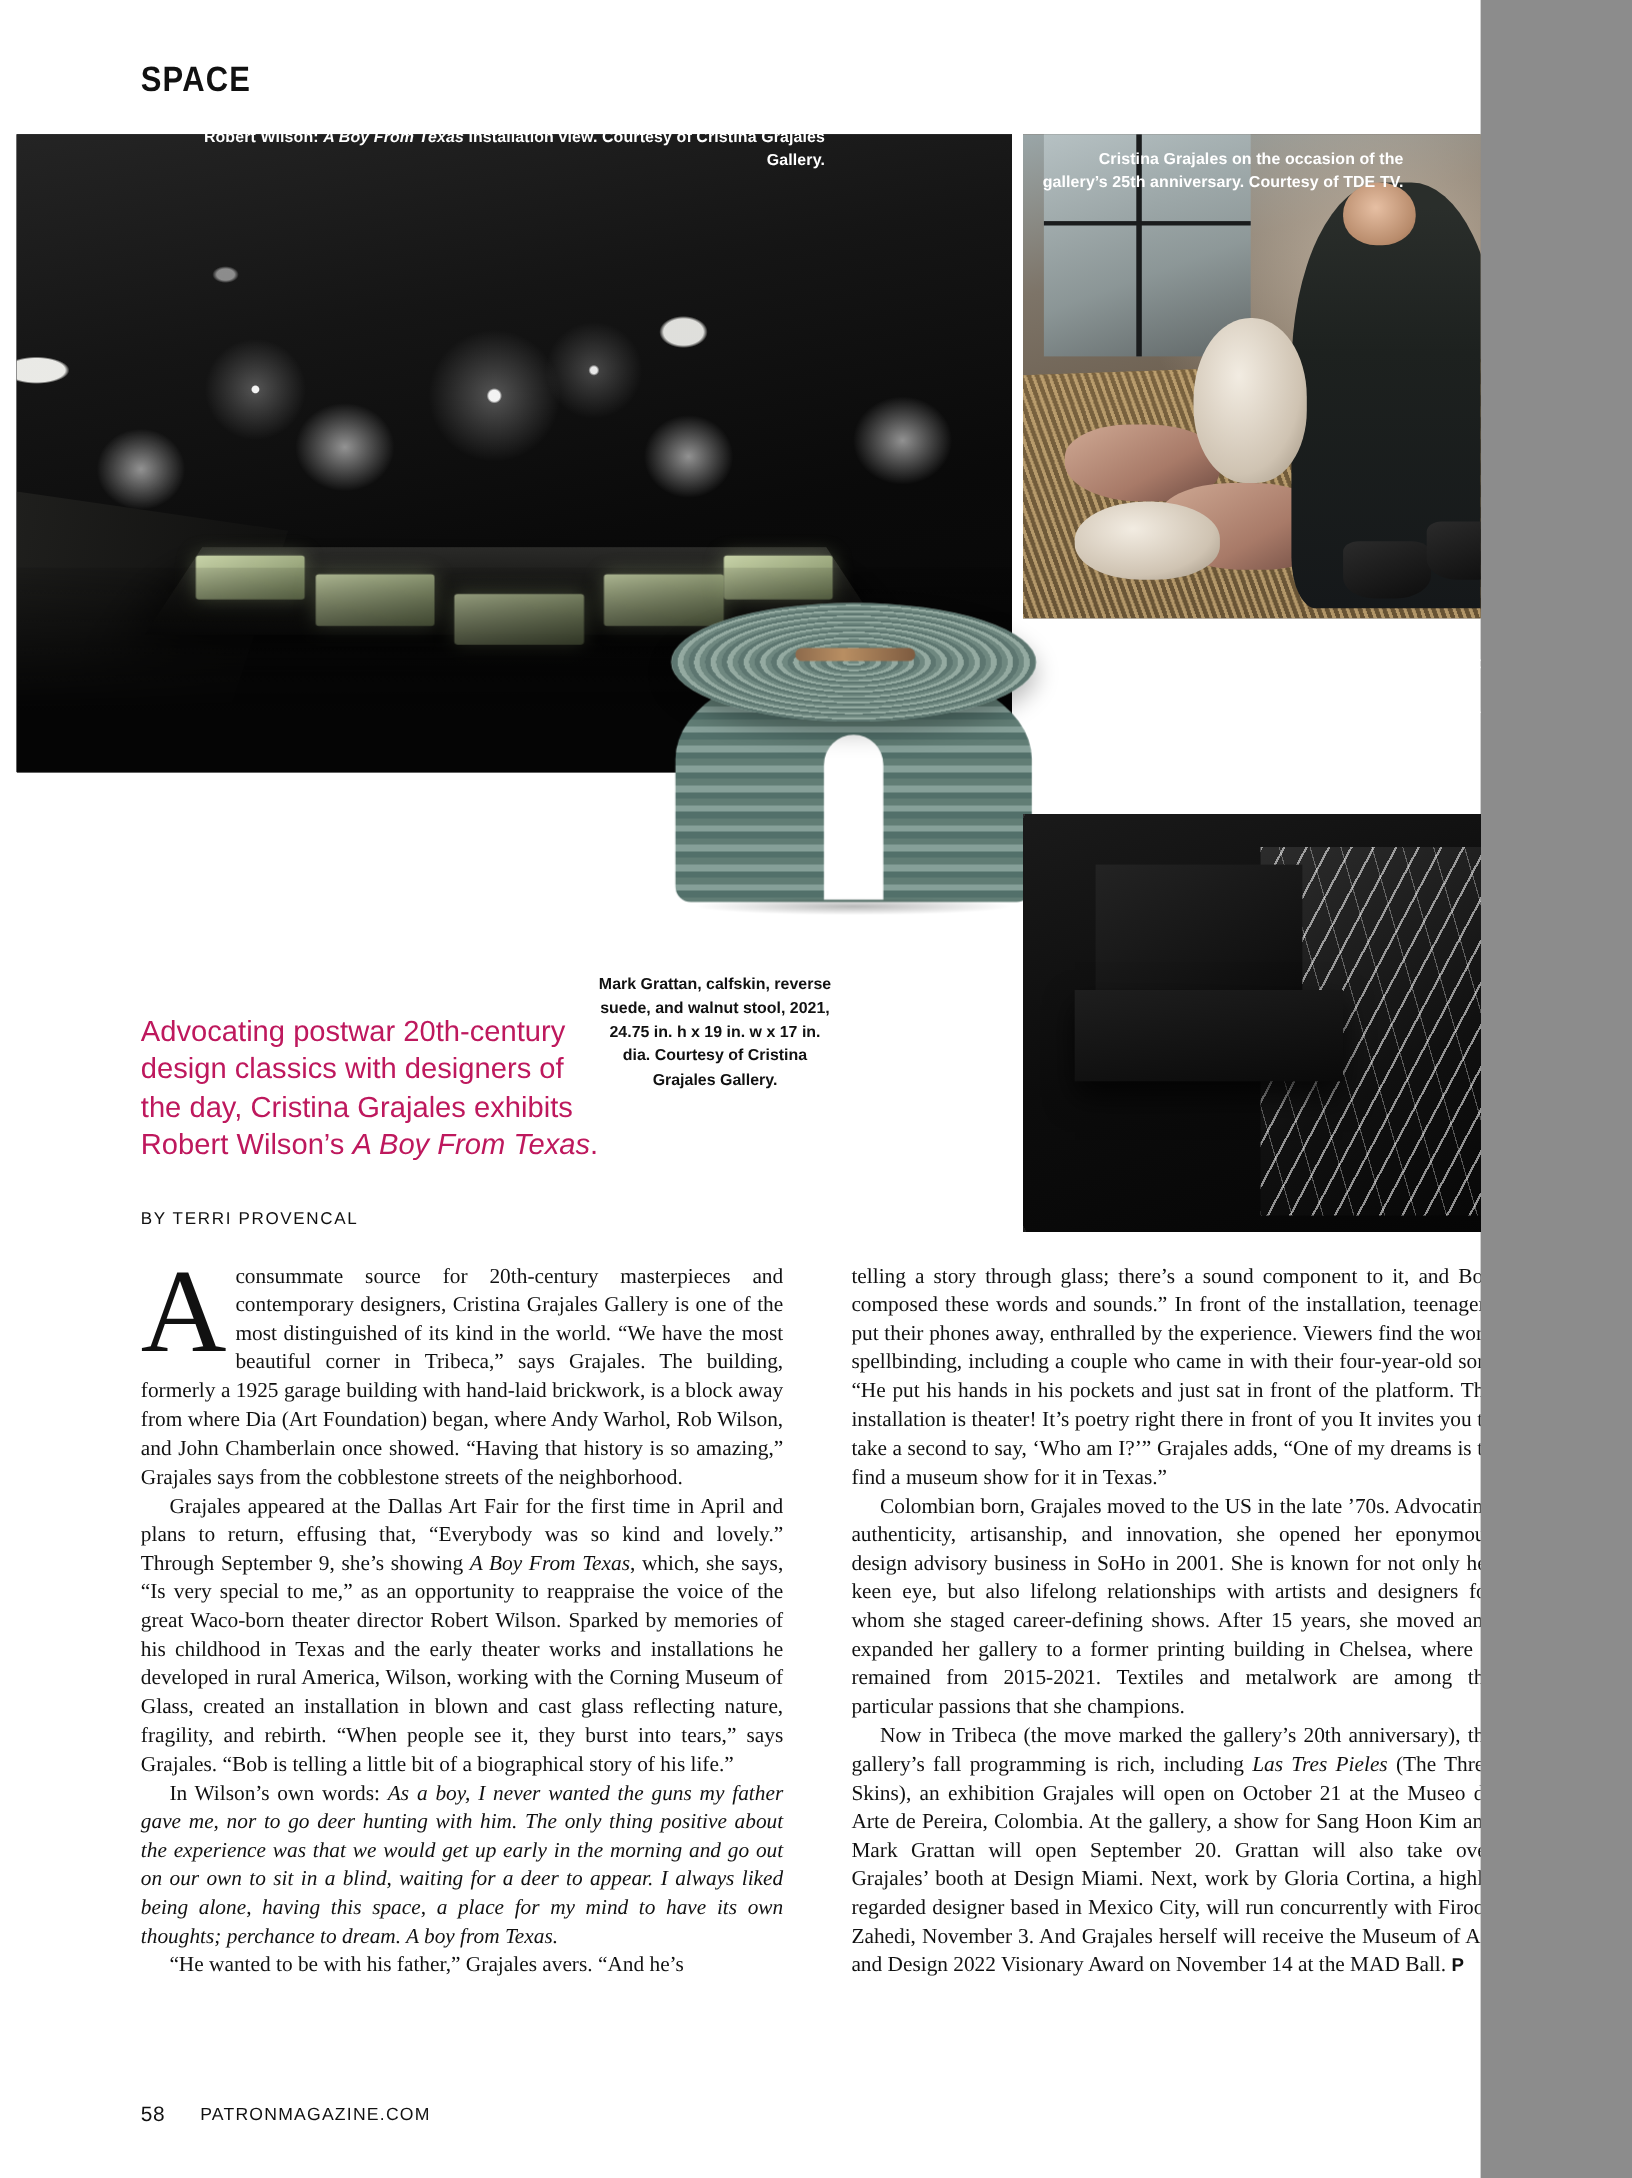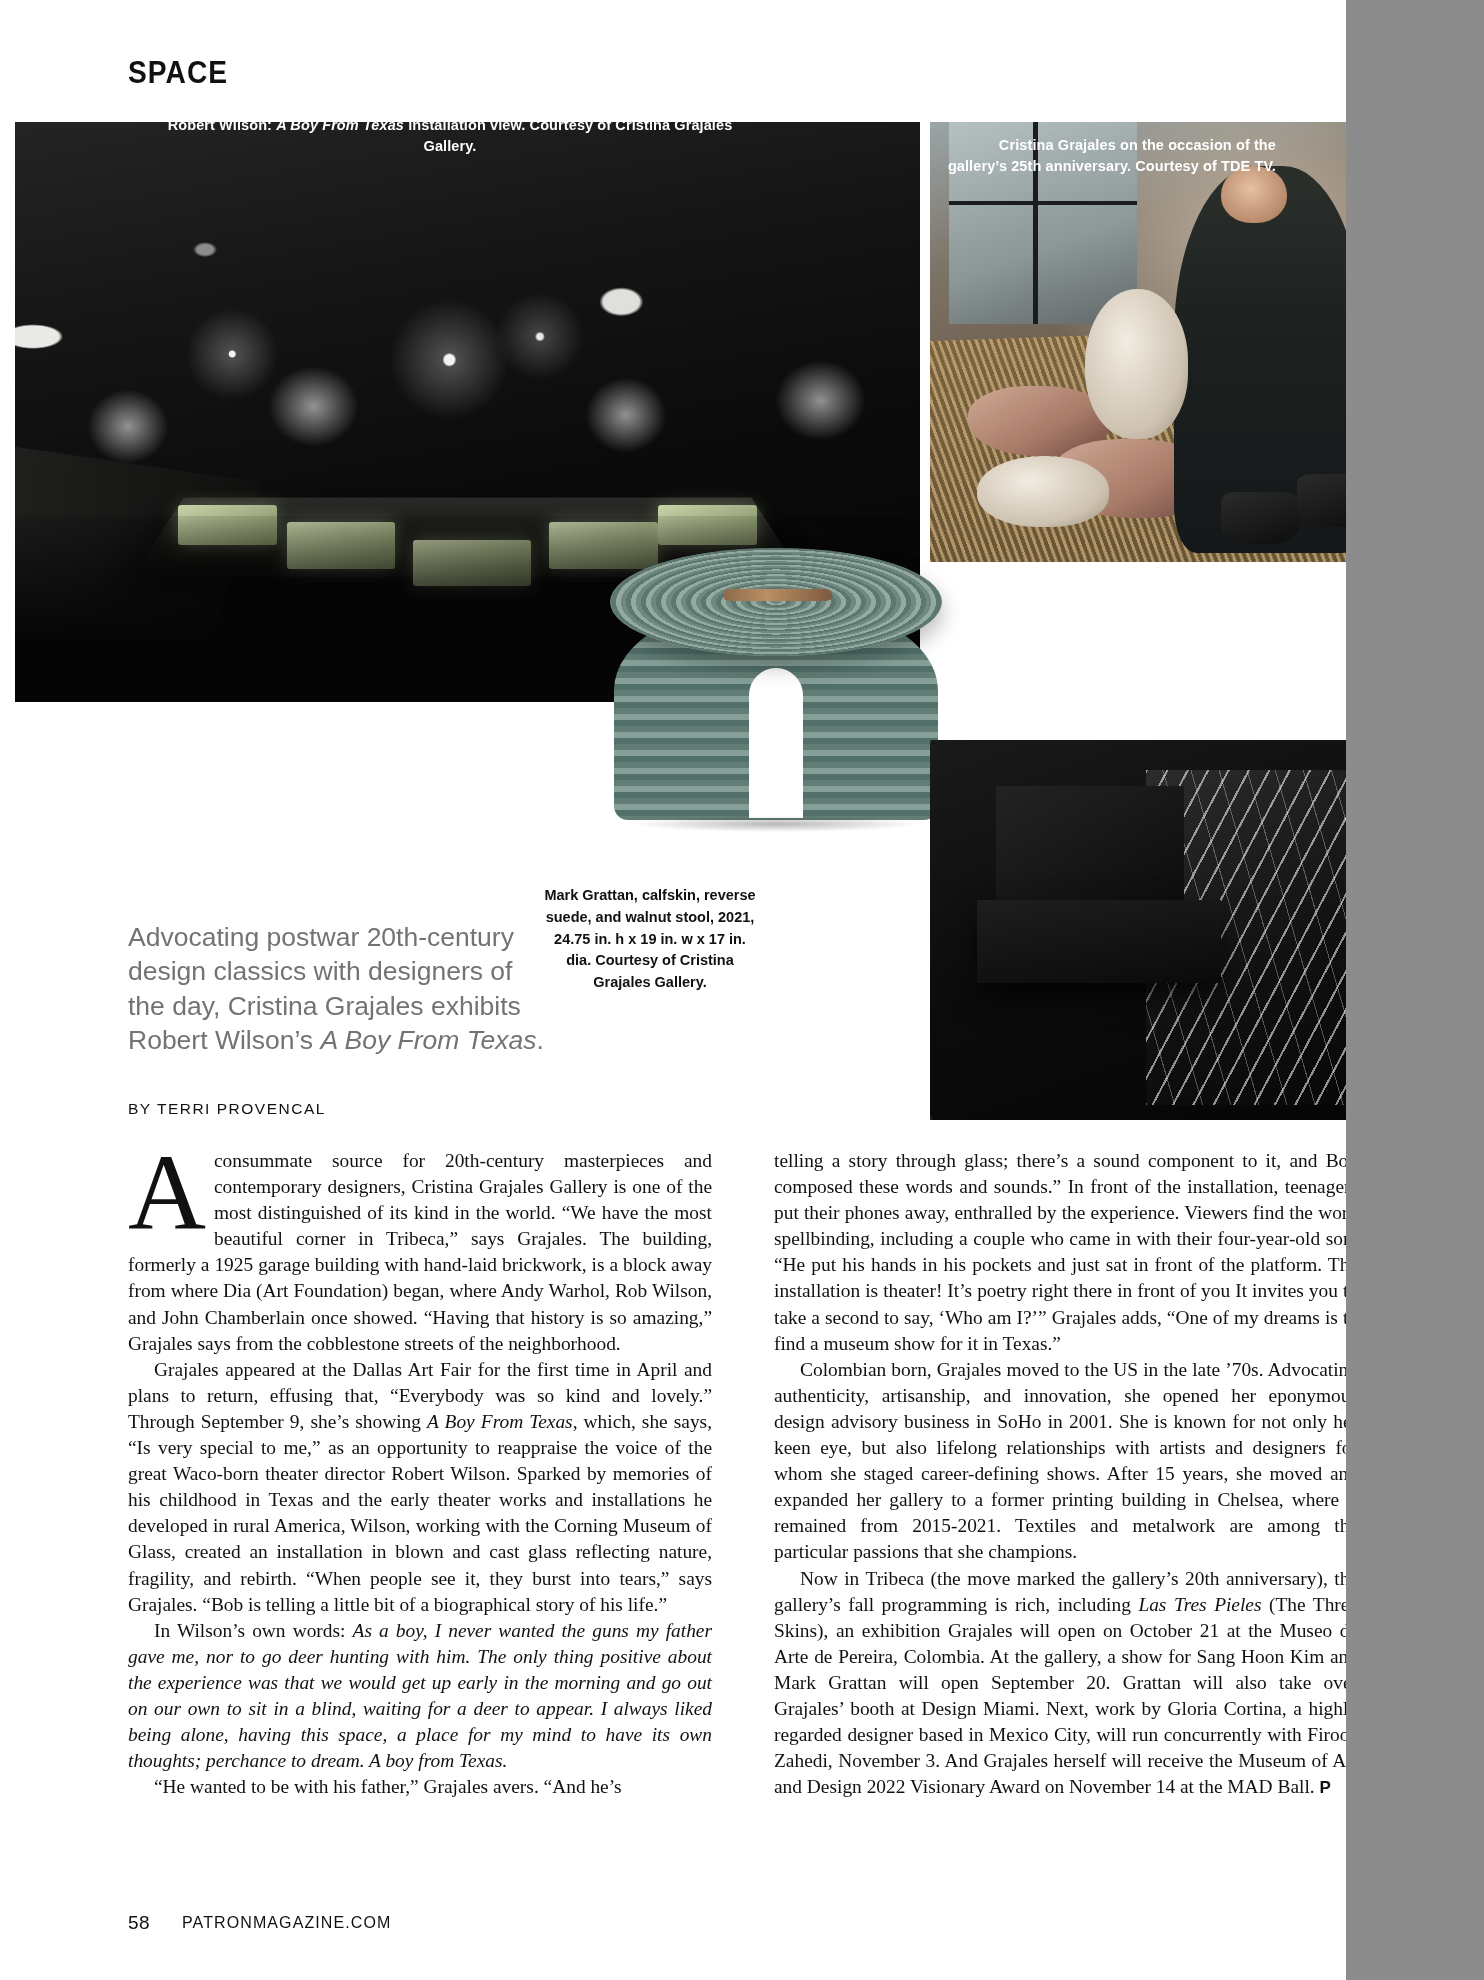--- a/index.html
+++ b/index.html
@@ -94,21 +94,21 @@
     font-size: 14.5px;
     line-height: 1.42;
     color: #ffffff;
     letter-spacing: 0.1px;
   }
   .caption-on-dark i { font-style: italic; }
   #hero-caption {
     left: 150px;
     top: 115px;
     width: 600px;
-    text-align: center;
+    text-align: right;
   }
 
   
   .portrait-img {
     position: absolute;
     left: 930px;
     top: 122px;
     width: 470px;
     height: 440px;
     overflow: hidden;
@@ -288,21 +288,21 @@
   .headline span { display: block; }
   .deck {
     position: absolute;
     left: 128px;
     top: 920px;
     width: 420px;
     font-family: "Liberation Sans", sans-serif;
     font-weight: 400;
     font-size: 26.5px;
     line-height: 1.3;
-    color: #737373;
+    color: #be185d;
   }
   .deck i { font-style: italic; }
   .byline {
     position: absolute;
     left: 128px;
     top: 1100px;
     font-family: "Liberation Sans", sans-serif;
     font-size: 15.5px;
     letter-spacing: 1.5px;
     color: #111111;

